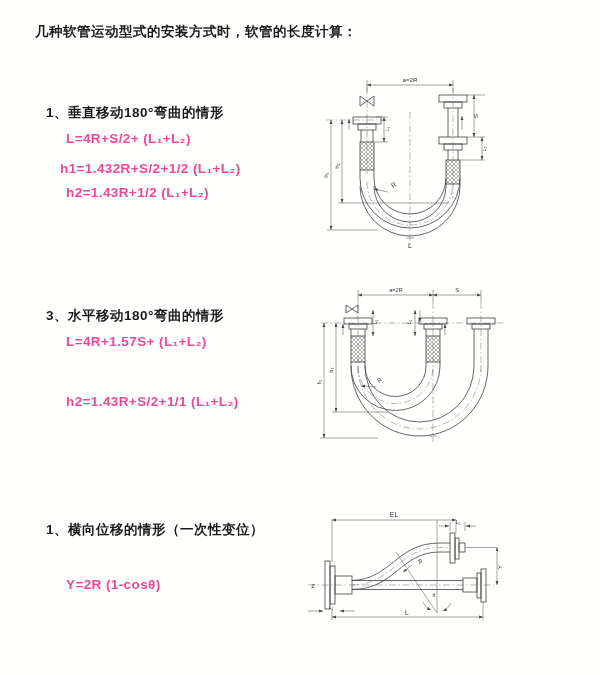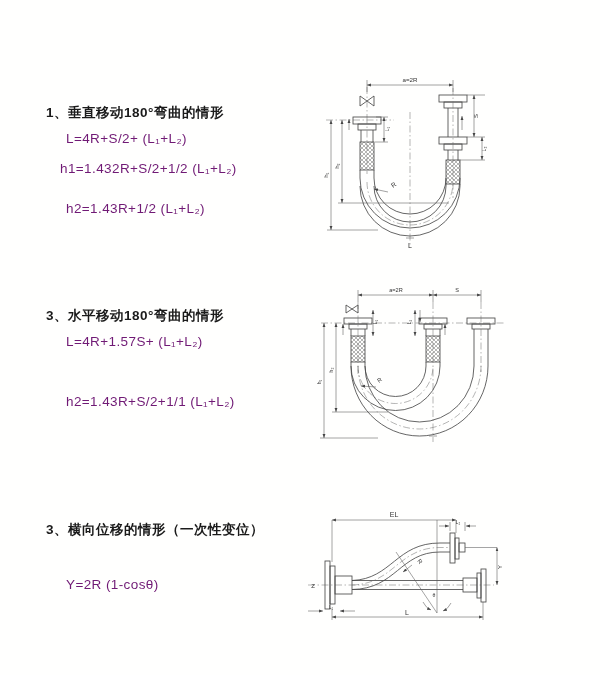--- a/index.html
+++ b/index.html
@@ -1,45 +1,46 @@
 <!DOCTYPE html>
 <html><head>
 <meta charset="utf-8">
 <style>
   html,body{margin:0;padding:0;background:#fff;}
   .page{position:relative;width:600px;height:675px;background:#fffffe;overflow:hidden;
         font-family:"Liberation Sans","DejaVu Sans",sans-serif;color:#1b1b1b;}
   .title{position:absolute;left:35px;top:23px;font-size:13.5px;font-weight:700;
          letter-spacing:.5px;color:#1b1b1b;}
   .sec-heading{position:absolute;font-size:13.5px;font-weight:700;letter-spacing:.5px;color:#1b1b1b;}
-  .formula{position:absolute;font-size:13.5px;font-weight:400;color:#701a75;letter-spacing:.4px;}
+  .formula{position:absolute;font-size:13.5px;font-weight:700;color:#ec4899;letter-spacing:.4px;}
   .dwg{position:absolute;}
   .ln{stroke:#4a4a4a;stroke-width:.85;fill:none;}
   .thin{stroke:#5a5a5a;stroke-width:.55;fill:none;}
   .dim{stroke:#555;stroke-width:.55;fill:none;}
   .cl{stroke:#6a6a6a;stroke-width:.5;fill:none;stroke-dasharray:7 2.5 1.5 2.5;}
   .hatchbox{stroke:#4a4a4a;stroke-width:.85;}
   text{fill:#333;font-family:"Liberation Sans","DejaVu Sans",sans-serif;}
 </style>
 </head>
 <body>
 
 <div class="page">
 
+  <div class="title">几种软管运动型式的安装方式时，软管的长度计算：</div>
 
   <div class="sec-heading" style="left:46px;top:104px">1、垂直移动180°弯曲的情形</div>
   <div class="formula" style="left:66px;top:131px">L=4R+S/2+ (L₁+L₂)</div>
   <div class="formula" style="left:60px;top:161px">h1=1.432R+S/2+1/2 (L₁+L₂)</div>
-  <div class="formula" style="left:66px;top:201px">h2=1.43R+1/2 (L₁+L₂)</div>
+  <div class="formula" style="left:66px;top:185px">h2=1.43R+1/2 (L₁+L₂)</div>
 
   <div class="sec-heading" style="left:46px;top:307px">3、水平移动180°弯曲的情形</div>
   <div class="formula" style="left:66px;top:334px">L=4R+1.57S+ (L₁+L₂)</div>
   <div class="formula" style="left:66px;top:394px">h2=1.43R+S/2+1/1 (L₁+L₂)</div>
 
-  <div class="sec-heading" style="left:46px;top:521px">3、横向位移的情形（一次性变位）</div>
+  <div class="sec-heading" style="left:46px;top:521px">1、横向位移的情形（一次性变位）</div>
   <div class="formula" style="left:66px;top:577px">Y=2R (1-cosθ)</div>
 
   <svg class="dwg" style="left:312px;top:70px" width="180" height="190" viewBox="0 0 180 190">
     <defs>
       <pattern id="hatch1" width="4" height="4" patternUnits="userSpaceOnUse">
         <path d="M0,0 L4,4 M4,0 L0,4" stroke="#6a6a6a" stroke-width="0.5"></path>
       </pattern>
       <marker id="m1" viewBox="0 0 10 10" refX="9" refY="5" markerWidth="8" markerHeight="8" orient="auto-start-reverse">
         <path d="M0,1.8 L9,5 L0,8.2 z" fill="#444"></path>
       </marker>

